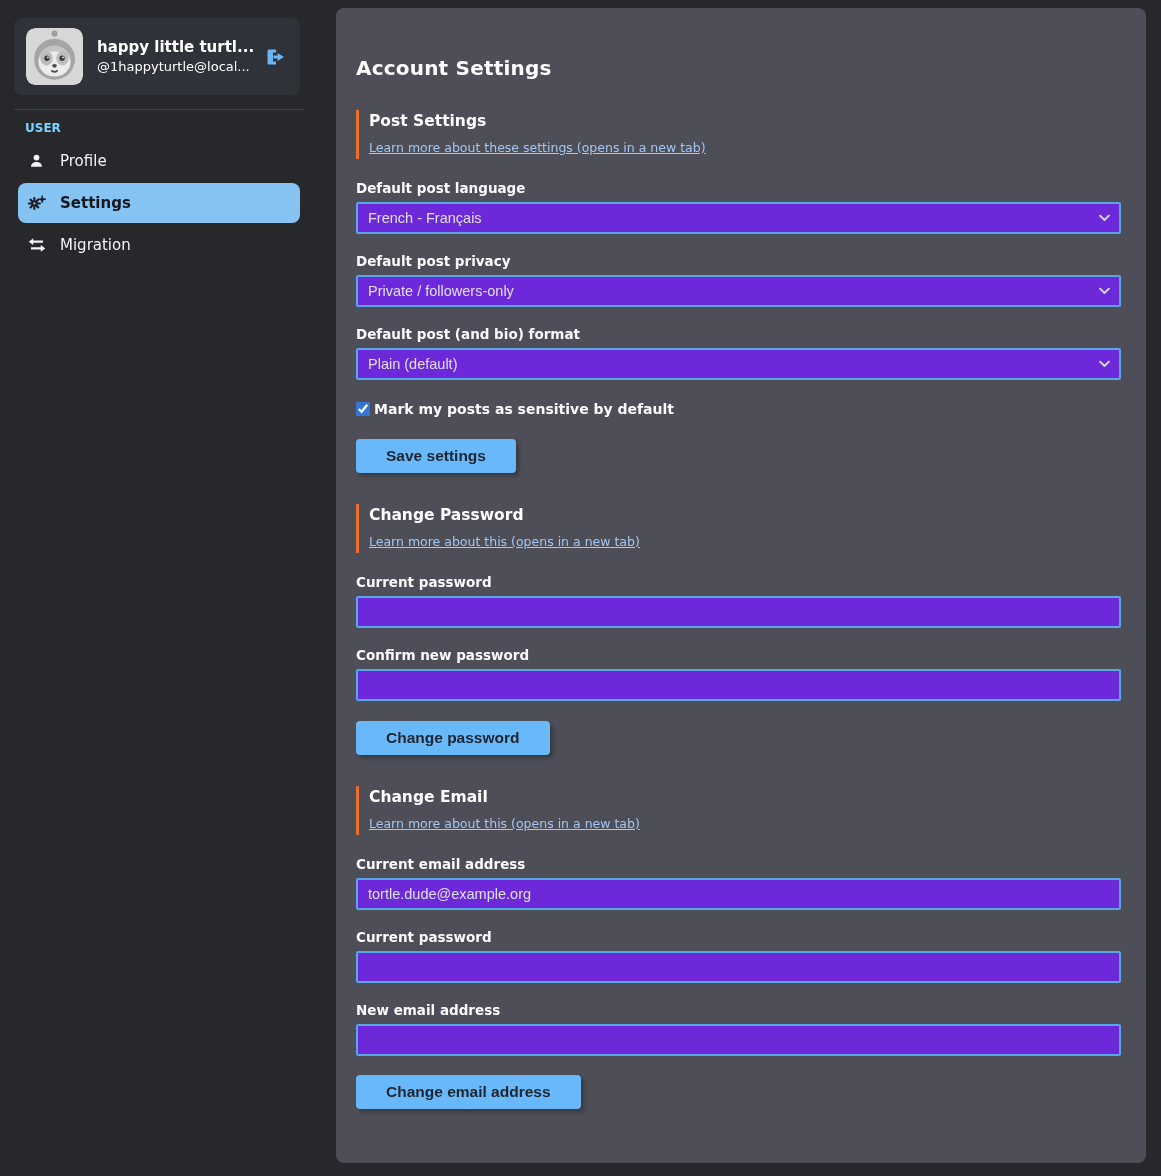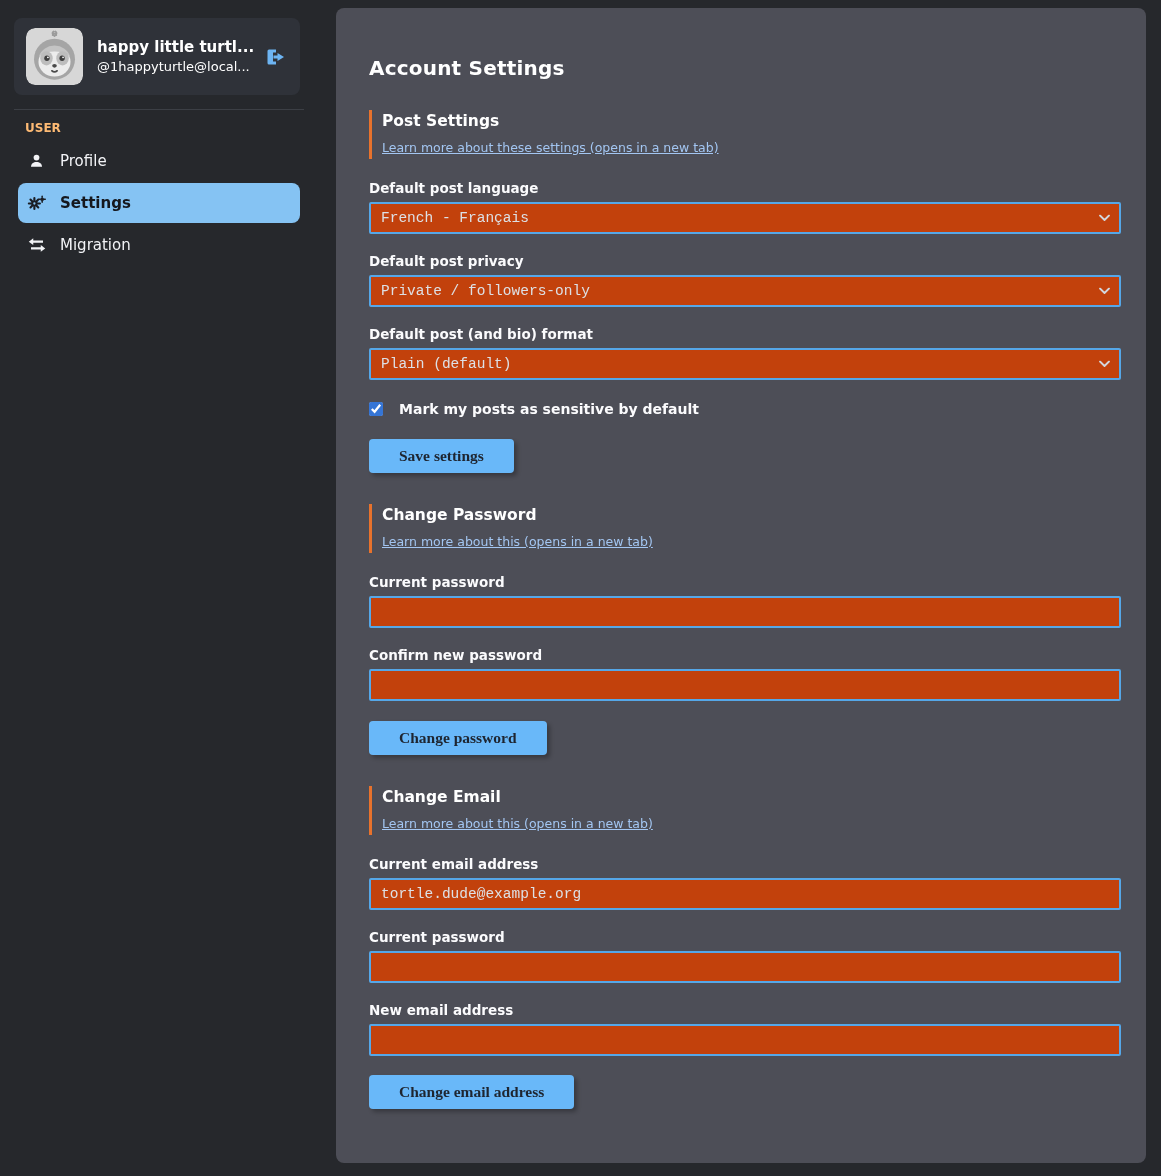--- a/index.html
+++ b/index.html
@@ -64,21 +64,21 @@
   }
   .sidebar-divider {
     border: none;
     border-top: 1px solid #3c3f45;
     margin: 14px 14px 11px 14px;
   }
   .section-label {
     margin: 7px 0 9px 25px;
     font-size: 12px;
     font-weight: bold;
-    color: #fdba74;
+    color: #7dd3fc;
   }
   .nav { padding: 0 18px; }
   .nav-item {
     display: flex;
     align-items: center;
     gap: 14px;
     padding: 8px 9px;
     border-radius: 8px;
     margin-bottom: 5px;
     font-size: 15px;
@@ -103,21 +103,21 @@
     padding-bottom: 11px;
   }
 
   
   .main-panel {
     flex: 1;
     margin: 8px 15px 13px 18px;
     height: 1155px;
     background: #4d4e57;
     border-radius: 8px;
-    padding: 27px 25px 28px 33px;
+    padding: 27px 25px 28px 20px;
     color: #f7f7f9;
   }
   h1.page-title {
     font-size: 20px;
     font-weight: bold;
     color: #ffffff;
     margin: 21px 0 30px 0;
     letter-spacing: 0.2px;
   }
   .section-header {
@@ -141,26 +141,26 @@
   .field-label {
     display: block;
     font-size: 13.5px;
     font-weight: bold;
     color: #fbfbfd;
     margin-bottom: 6px;
   }
   .text-input, .select-input {
     width: 100%;
     height: 32px;
-    background: #c2410c;
+    background: #6d28d9;
     border: 2px solid #55a7e8;
     border-radius: 2px;
     color: #dde0e5;
     font-size: 14.5px;
-    font-family: Liberation Mono, monospace;
+    font-family: Liberation Sans, sans-serif;
     padding: 0 10px;
     outline: none;
   }
   .select-wrap { position: relative; }
   .select-input {
     appearance: none;
     -webkit-appearance: none;
     -moz-appearance: none;
     cursor: pointer;
   }
@@ -168,38 +168,38 @@
     position: absolute;
     right: 11px;
     top: 50%;
     transform: translateY(-50%);
     pointer-events: none;
     display: flex;
   }
   .checkbox-row {
     display: flex;
     align-items: center;
-    gap: 16px;
+    gap: 4px;
     margin: 21px 0 22px 0;
   }
   .checkbox-row input[type="checkbox"] {
     width: 14px;
     height: 14px;
     accent-color: #3575d6;
     margin: 0;
     cursor: pointer;
   }
   .checkbox-row .field-label { margin: 0; font-size: 14px; cursor: pointer; }
   .btn {
     display: inline-block;
     background: #69b8f9;
     color: #1e2530;
     border: none;
     border-radius: 4px;
-    font-family: Liberation Serif, serif;
+    font-family: Liberation Sans, sans-serif;
     font-size: 15.5px;
     font-weight: bold;
     padding: 8px 30px;
     cursor: pointer;
     box-shadow: 3px 3px 4px rgba(0,0,0,0.28);
   }
   .btn-save { margin-top: 0; margin-bottom: 31px; }
   .btn-password { margin-top: 1px; margin-bottom: 31px; }
   .btn-email { margin-top: 0; }
 </style>

